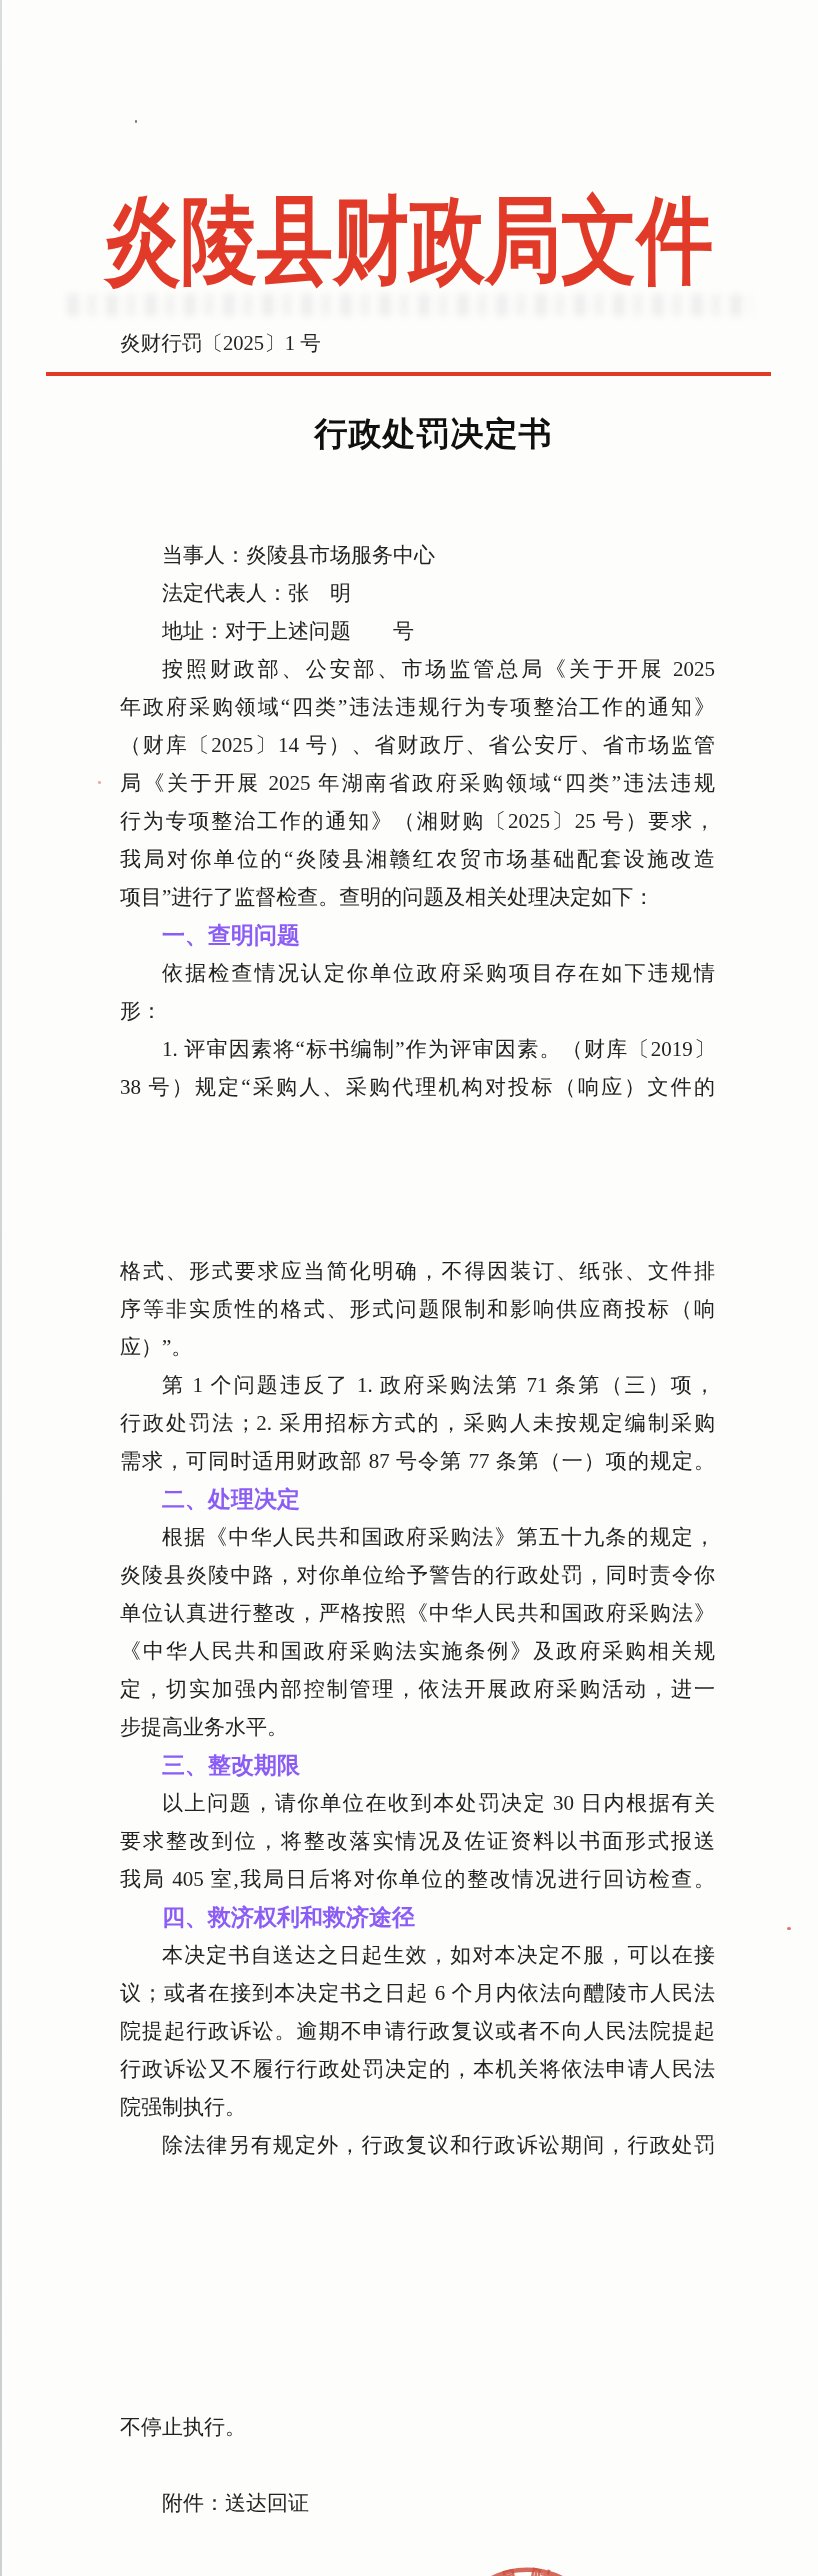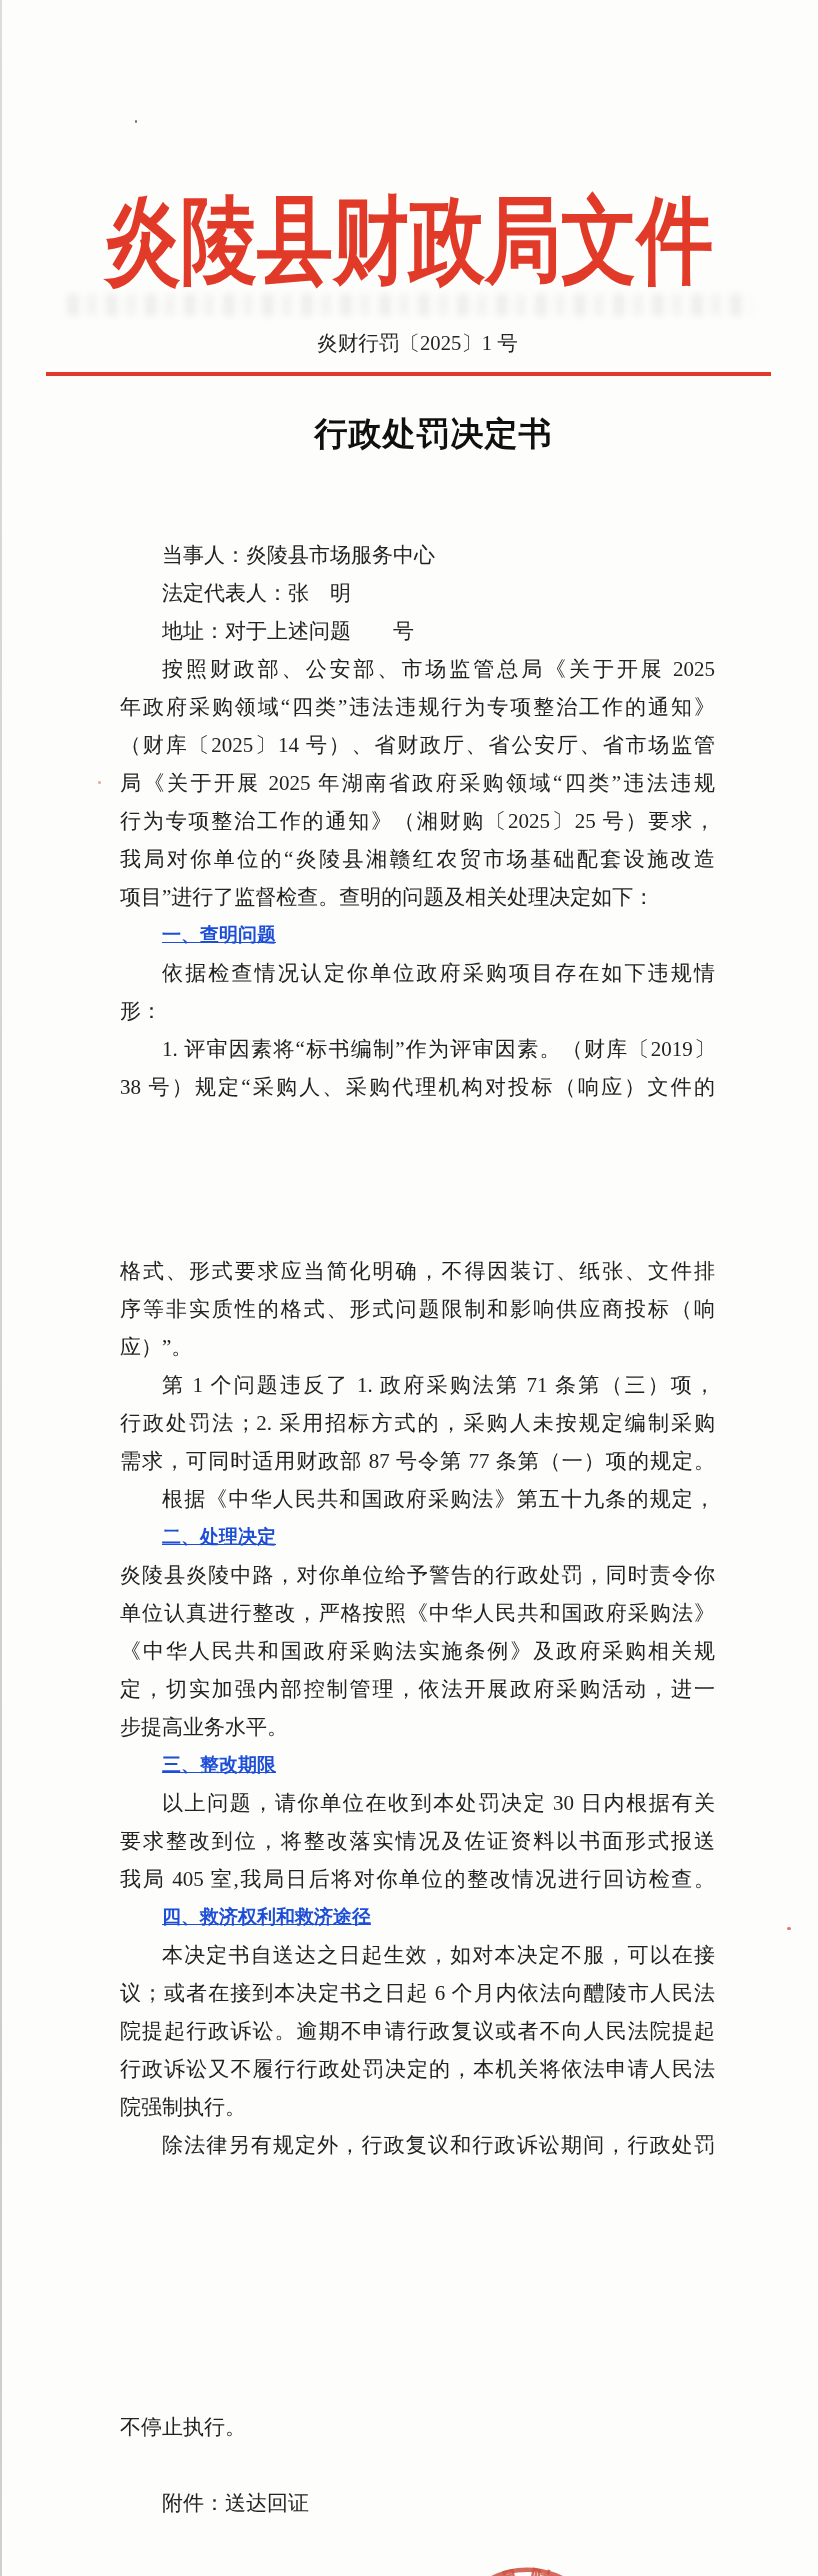--- a/index.html
+++ b/index.html
@@ -26,21 +26,21 @@
   }
   .ghost-band {
     position:absolute; top:294px; left:67px; width:685px; height:21.6px;
     background:repeating-linear-gradient(90deg,
       rgba(110,120,120,.20) 0 12.4px, rgba(110,120,120,0) 12.4px 19.6px,
       rgba(110,120,120,.14) 19.6px 30px, rgba(110,120,120,0) 30px 39px);
     filter:blur(3.6px); opacity:.55;
   }
   .doc-number {
     position:absolute; top:327px; left:120px; width:595px;
-    font-size:20.6px; line-height:32px; text-align:center; color:#242424;
+    font-size:20.6px; line-height:32px; color:#242424;
     white-space:nowrap;
   }
   .red-rule {
     position:absolute; top:372px; left:46px; width:725px; height:3.6px;
     background:#e23a28;
   }
   .doc-title {
     position:absolute; top:396px; left:120px; width:595px; margin:16px;
     font-size:33px; line-height:44px; font-weight:700; letter-spacing:1px;
     text-align:center; color:#101010;
@@ -55,23 +55,22 @@
   .bl {
     height:38px; line-height:38px; font-size:21px; color:#222;
     white-space:nowrap; overflow:visible;
   }
   .bl.para-full, .bl.para-end, .bl.heading { text-indent:42px; }
   .bl.para-full, .bl.cont-full {
     white-space:normal;
     text-align:justify; text-align-last:justify; -moz-text-align-last:justify;
   }
   .bl.heading {
-    font-weight:700; font-size:19px; color:#1d4ed8;
+    font-weight:700; font-size:23px; color:#8b5cf6;
     font-family:"Liberation Sans","DejaVu Sans",sans-serif;
-    text-decoration:underline;
   }
   .bl.blank { visibility:hidden; }
   .seal {
     position:absolute; top:250px; left:442px; width:170px; height:170px;
     mix-blend-mode:multiply; opacity:.92;
   }
   .seal-text-arc {
     font-family:"Liberation Serif","DejaVu Serif",serif;
     font-size:45px; font-weight:700; fill:rgba(201,64,46,.82);
     letter-spacing:7px;
@@ -115,22 +114,22 @@
   </section>
 
   <section class="page" id="page2" style="top:1156px">
     <div class="content">
         <div class="bl cont-full">格式、形式要求应当简化明确，不得因装订、纸张、文件排</div>
         <div class="bl cont-full">序等非实质性的格式、形式问题限制和影响供应商投标（响</div>
         <div class="bl cont-end">应）”。</div>
         <div class="bl para-full">第 1 个问题违反了 1. 政府采购法第 71 条第（三）项，</div>
         <div class="bl cont-full">行政处罚法；2. 采用招标方式的，采购人未按规定编制采购</div>
         <div class="bl cont-full">需求，可同时适用财政部 87 号令第 77 条第（一）项的规定。</div>
+        <div class="bl heading">二、处理决定</div>
         <div class="bl para-full">根据《中华人民共和国政府采购法》第五十九条的规定，</div>
-        <div class="bl heading">二、处理决定</div>
         <div class="bl cont-full">炎陵县炎陵中路，对你单位给予警告的行政处罚，同时责令你</div>
         <div class="bl cont-full">单位认真进行整改，严格按照《中华人民共和国政府采购法》</div>
         <div class="bl cont-full">《中华人民共和国政府采购法实施条例》及政府采购相关规</div>
         <div class="bl cont-full">定，切实加强内部控制管理，依法开展政府采购活动，进一</div>
         <div class="bl cont-end">步提高业务水平。</div>
         <div class="bl heading">三、整改期限</div>
         <div class="bl para-full">以上问题，请你单位在收到本处罚决定 30 日内根据有关</div>
         <div class="bl cont-full">要求整改到位，将整改落实情况及佐证资料以书面形式报送</div>
         <div class="bl cont-full">我局 405 室,我局日后将对你单位的整改情况进行回访检查。</div>
         <div class="bl heading">四、救济权利和救济途径</div>

